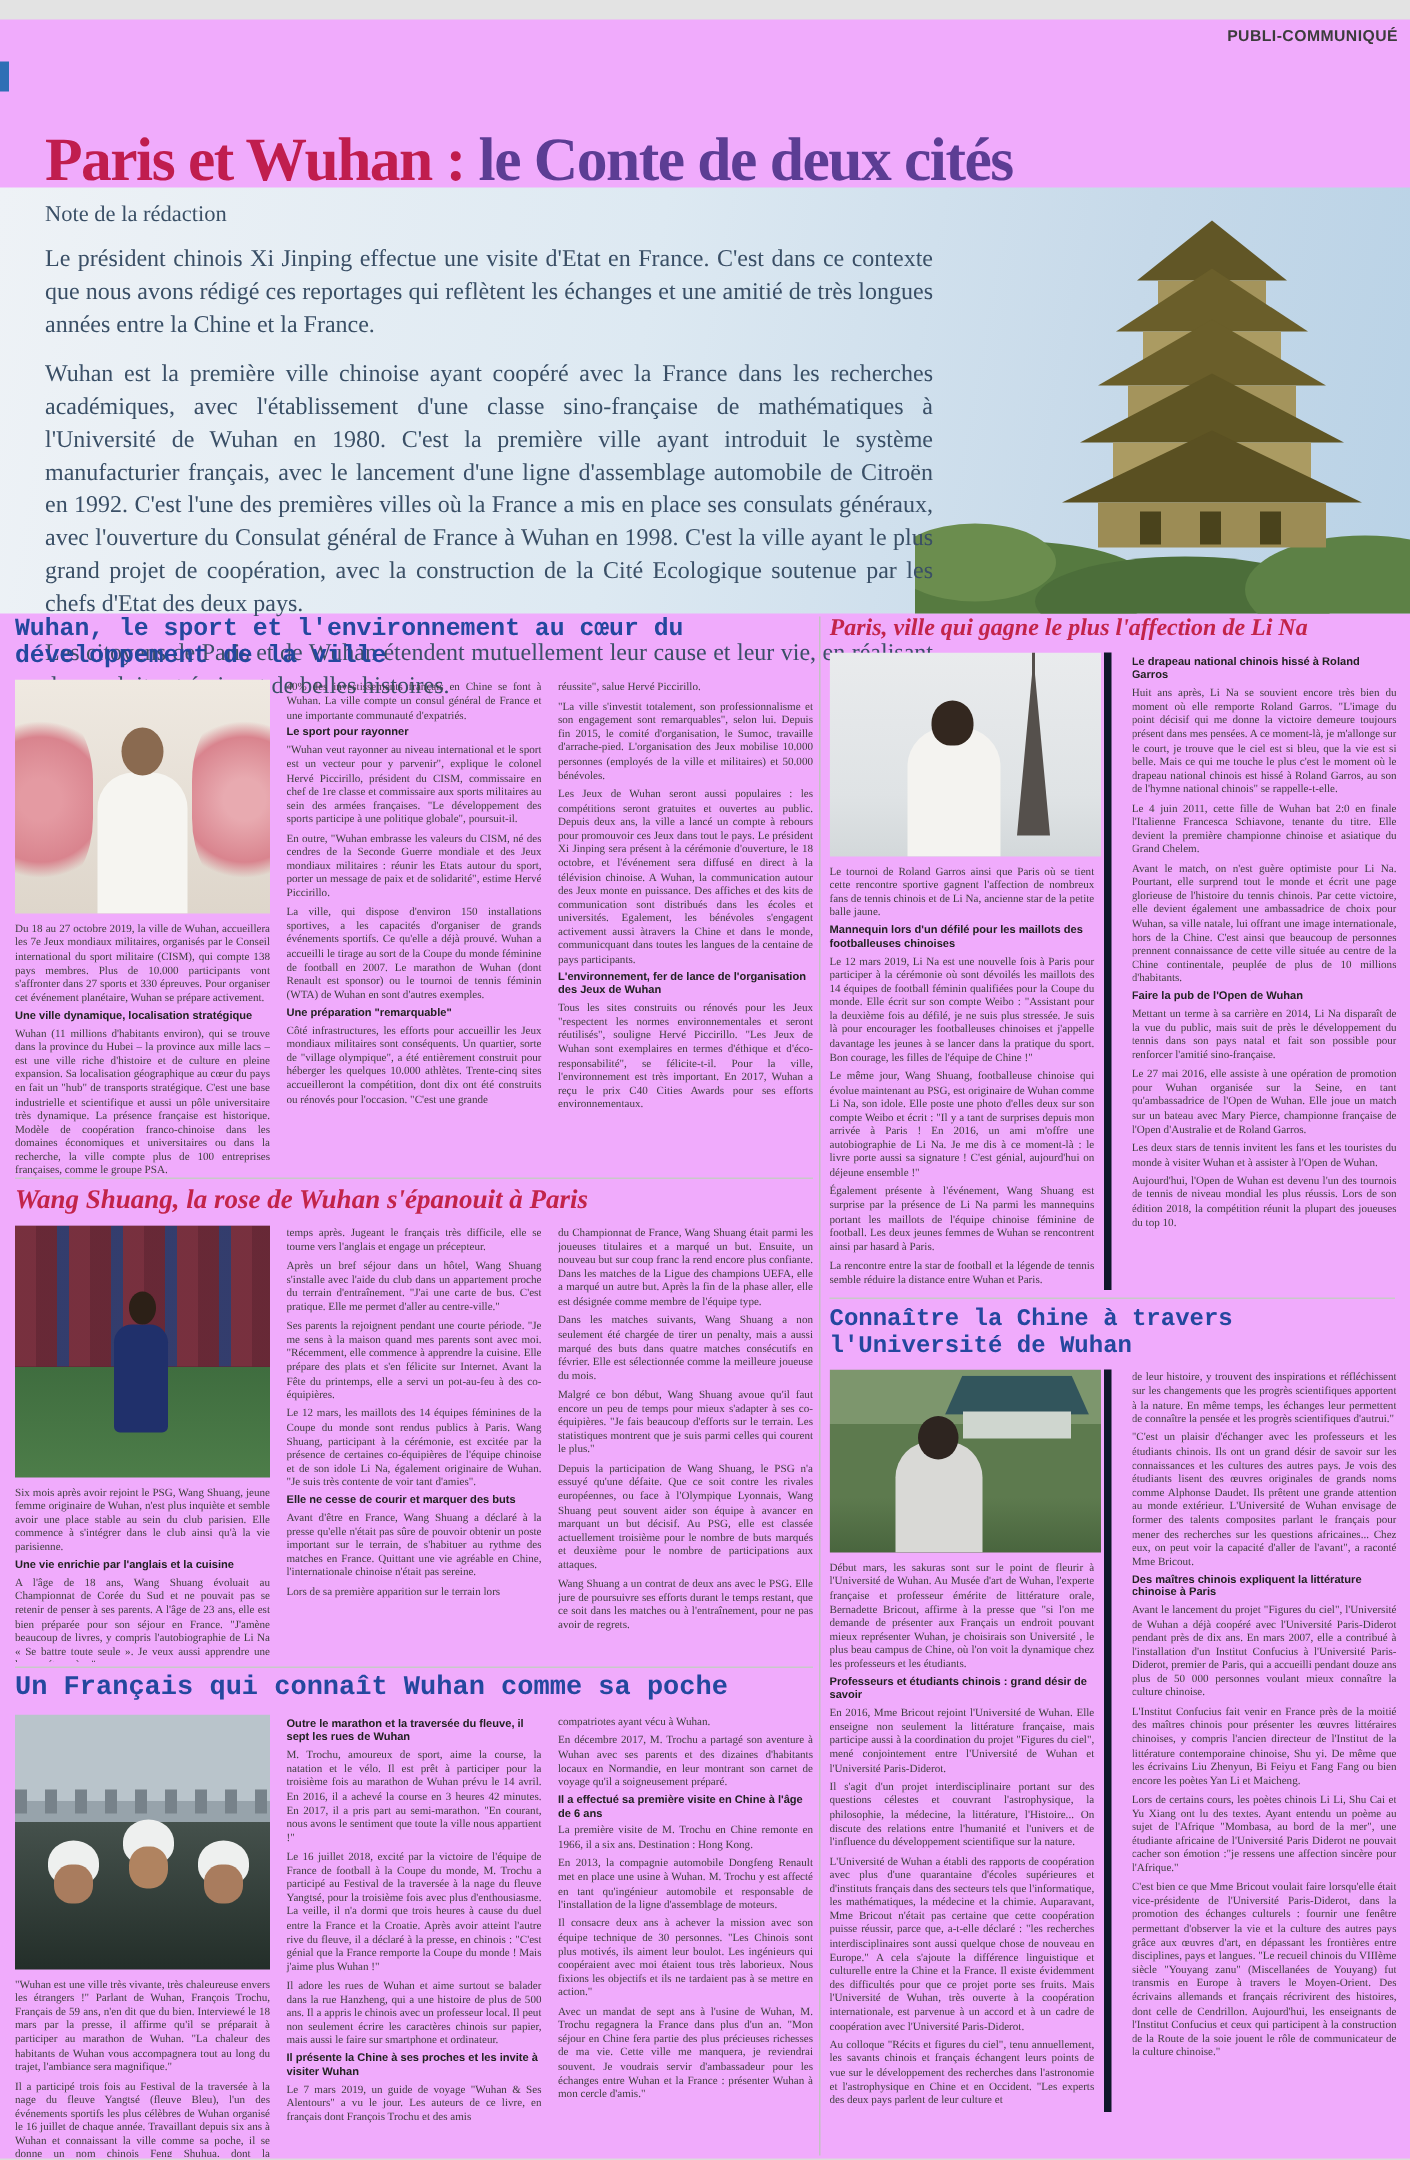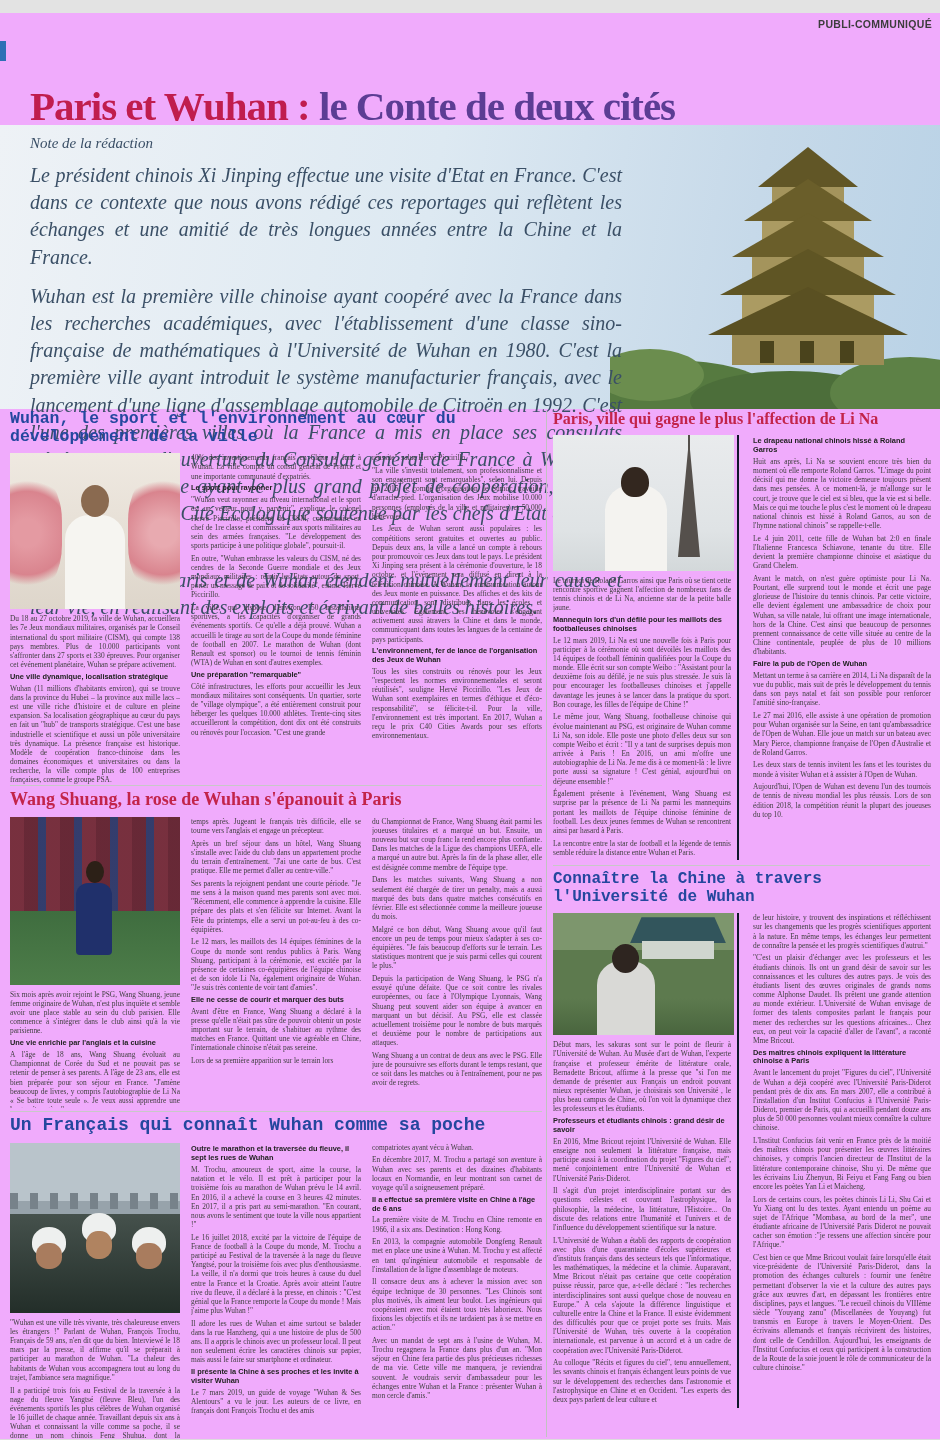--- a/index.html
+++ b/index.html
@@ -9,33 +9,33 @@
   .tagline{position:absolute;top:5px;right:8px;font-family:"Liberation Sans",sans-serif;
            font-size:10.5px;font-weight:700;color:#3c3c3c;letter-spacing:.3px;}
   .notch{position:absolute;left:0;top:28px;width:6px;height:20px;background:#2e6fb5;}
   .masthead{position:absolute;left:30px;top:42px;width:890px;font-family:"Liberation Serif",serif;
             font-weight:700;font-size:41px;letter-spacing:-1px;white-space:nowrap;}
   .t-red{color:#c01d4e;} .t-purple{color:#5c3d94;}
   
   .hero{position:absolute;left:0;top:112px;width:940px;height:284px;
         background:linear-gradient(100deg,#eef2f6 0%,#dde9f2 45%,#c6d9e9 78%,#b9d2e6 100%);}
   .hero svg{position:absolute;right:0;top:0;}
-  .note{position:absolute;left:30px;top:10px;width:592px;color:#3a4f66;font-style:italic;}
+  .note{position:absolute;left:30px;top:10px;width:592px;color:#3a4f66;}
   .kicker{font-size:15px;margin:0 0 10px 0;}
-  .note .npara{font-size:20px;line-height:1.36;text-align:justify;margin:0 0 12px 0;}
+  .note .npara{font-size:16px;line-height:1.36;text-align:justify;margin:0 0 12px 0;}
   
   .vrule{position:absolute;left:546px;top:398px;width:1px;height:1026px;background:#c2c2c2;}
   .hrule{position:absolute;height:1px;background:#c8c8c8;}
   .article{position:absolute;overflow:hidden;}
   .hl{font-family:"Liberation Serif",serif;font-weight:700;margin:0 0 7px 0;line-height:1.1;}
-  .hl-blue{color:#24479e;font-family:Liberation Mono, monospace;} .hl-red{color:#c2244a;}
+  .hl-blue{color:#24479e;font-family:Liberation Mono, monospace;} .hl-red{color:#c2244a;font-style:italic;}
   .cols{display:flex;}
   .col{overflow:hidden;}
   .left .col{width:170px;margin-right:11px;}
-  .right .col{width:181px;margin-right:14px;border-right:2px solid #0f172a;padding-right:6px;}
+  .right .col{width:181px;margin-right:14px;border-right:5px solid #0f172a;padding-right:6px;}
   .col:last-child{margin-right:0;border-right:none;padding-right:0;}
   .para{font-size:7.4px;line-height:1.24;text-align:justify;color:#3f3f3f;margin:0 0 3.5px 0;}
   .sub{font-family:"Liberation Sans",sans-serif;font-size:7.4px;font-weight:700;color:#222;
        margin:2.5px 0 2px 0;line-height:1.2;}
   
   .photo{position:relative;overflow:hidden;margin-bottom:5px;}
   .photo span{position:absolute;display:block;}
   .ph-colonel{width:170px;height:156px;background:linear-gradient(#efe9e1,#ded6cb);}
   .ph-colonel .fl{width:70px;height:120px;top:20px;border-radius:40%;
        background:radial-gradient(circle,#e49aa2 20%,#d9848e 60%,transparent 75%);}

